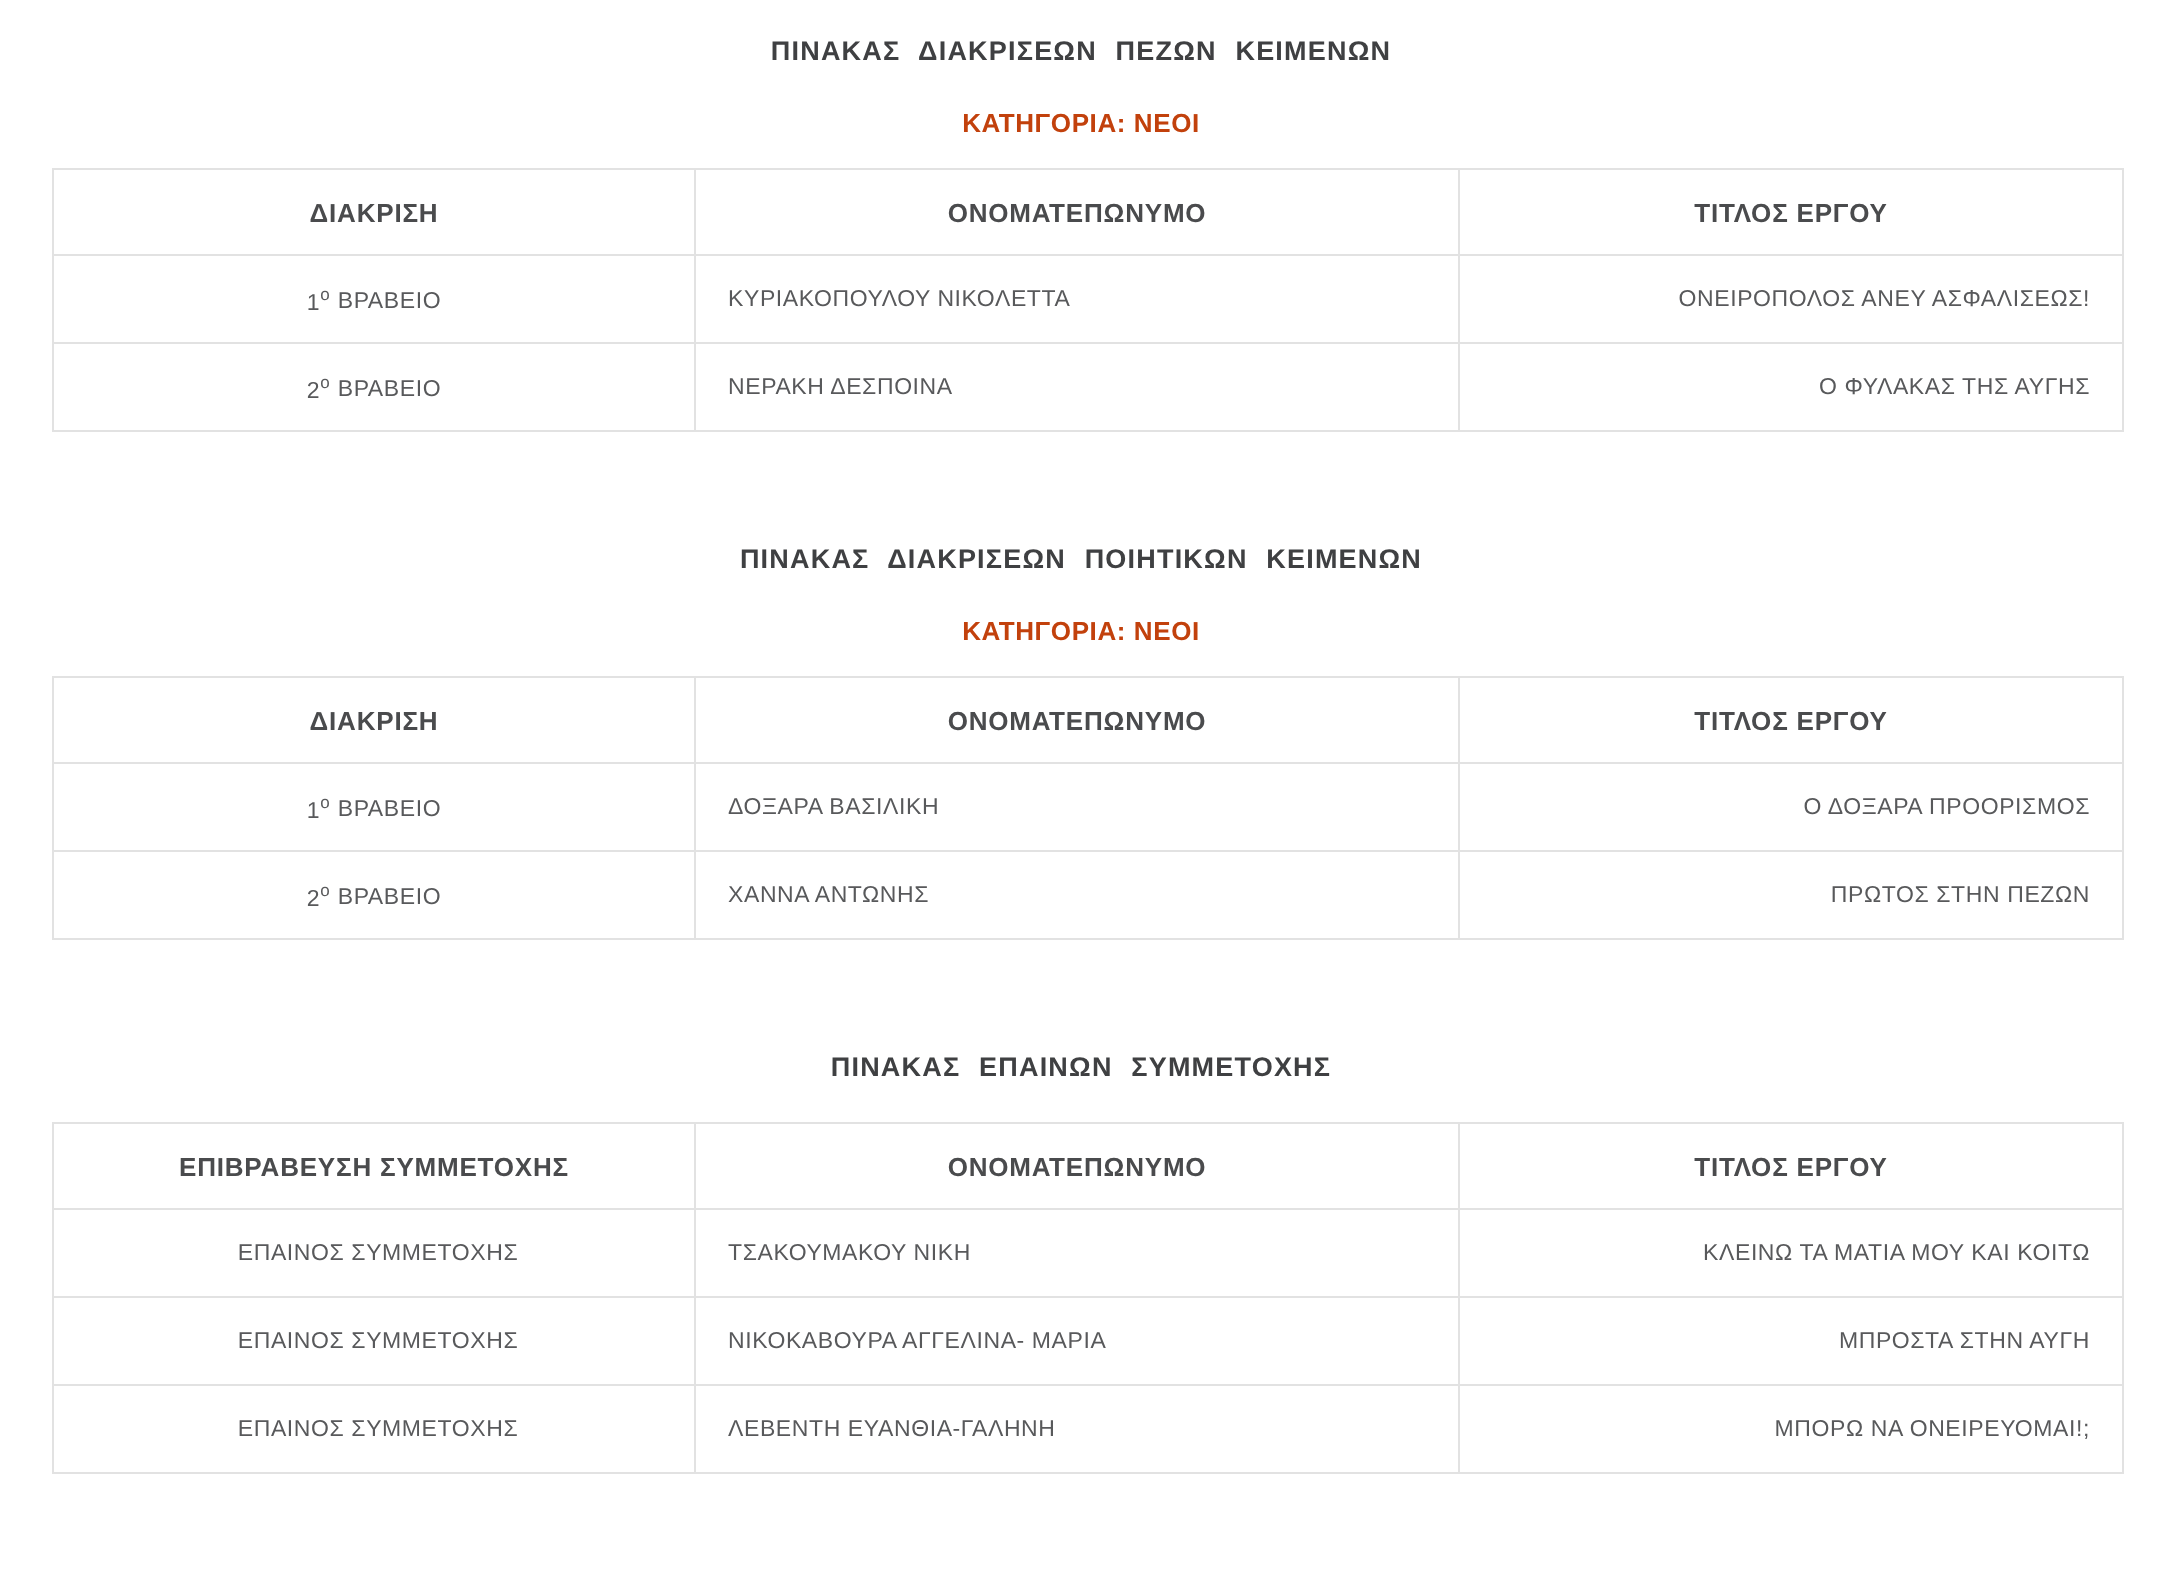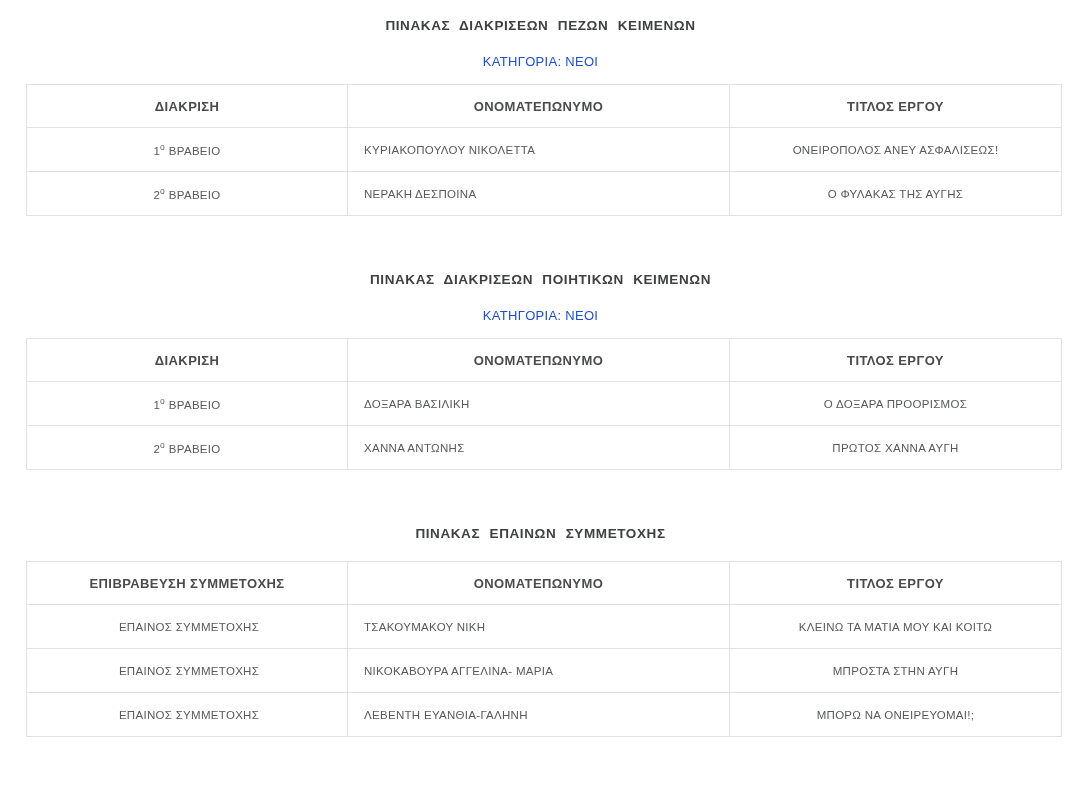--- a/index.html
+++ b/index.html
@@ -29,22 +29,22 @@
     font-weight: bold;
     color: #3f4042;
     letter-spacing: 0.6px;
     word-spacing: 5px;
     padding-top: 18px;
     padding-bottom: 0;
   }
   .section-subtitle {
     text-align: center;
     font-size: 13px;
-    font-weight: normal;
-    color: #1d4ed8;
+    font-weight: bold;
+    color: #c2410c;
     letter-spacing: 0.3px;
     padding-top: 21px;
     padding-bottom: 15px;
   }
   table.awards {
     border-collapse: collapse;
     width: 1035px;
     margin: 0 26px 0 26px;
     table-layout: fixed;
   }
@@ -81,21 +81,21 @@
     vertical-align: super;
     letter-spacing: 0;
   }
   td.col-award .awardlabel {
     margin-left: 4px;
   }
   td.col-name {
     text-align: left;
   }
   td.col-title {
-    text-align: center;
+    text-align: right;
   }
   .spacer-sm { height: 20px; }
   .spacer-lg { height: 38px; }
 </style>
 </head>
 <body>
 
 <div class="page">
 
   <div class="section">
@@ -149,21 +149,21 @@
       </thead>
       <tbody>
         <tr>
           <td class="col-award"><span>1</span><span class="sup">ο</span><span class="awardlabel">ΒΡΑΒΕΙΟ</span></td>
           <td class="col-name">ΔΟΞΑΡΑ ΒΑΣΙΛΙΚΗ</td>
           <td class="col-title">Ο ΔΟΞΑΡΑ ΠΡΟΟΡΙΣΜΟΣ</td>
         </tr>
         <tr>
           <td class="col-award"><span>2</span><span class="sup">ο</span><span class="awardlabel">ΒΡΑΒΕΙΟ</span></td>
           <td class="col-name">ΧΑΝΝΑ ΑΝΤΩΝΗΣ</td>
-          <td class="col-title">ΠΡΩΤΟΣ ΧΑΝΝΑ ΑΥΓΗ</td>
+          <td class="col-title">ΠΡΩΤΟΣ ΣΤΗΝ ΠΕΖΩΝ</td>
         </tr>
       </tbody>
     </table>
   </div>
 
   <div class="spacer-lg"></div>
 
   <div class="section">
     <div class="section-title">ΠΙΝΑΚΑΣ   ΕΠΑΙΝΩΝ   ΣΥΜΜΕΤΟΧΗΣ</div>
     <div class="spacer-sm"></div>

